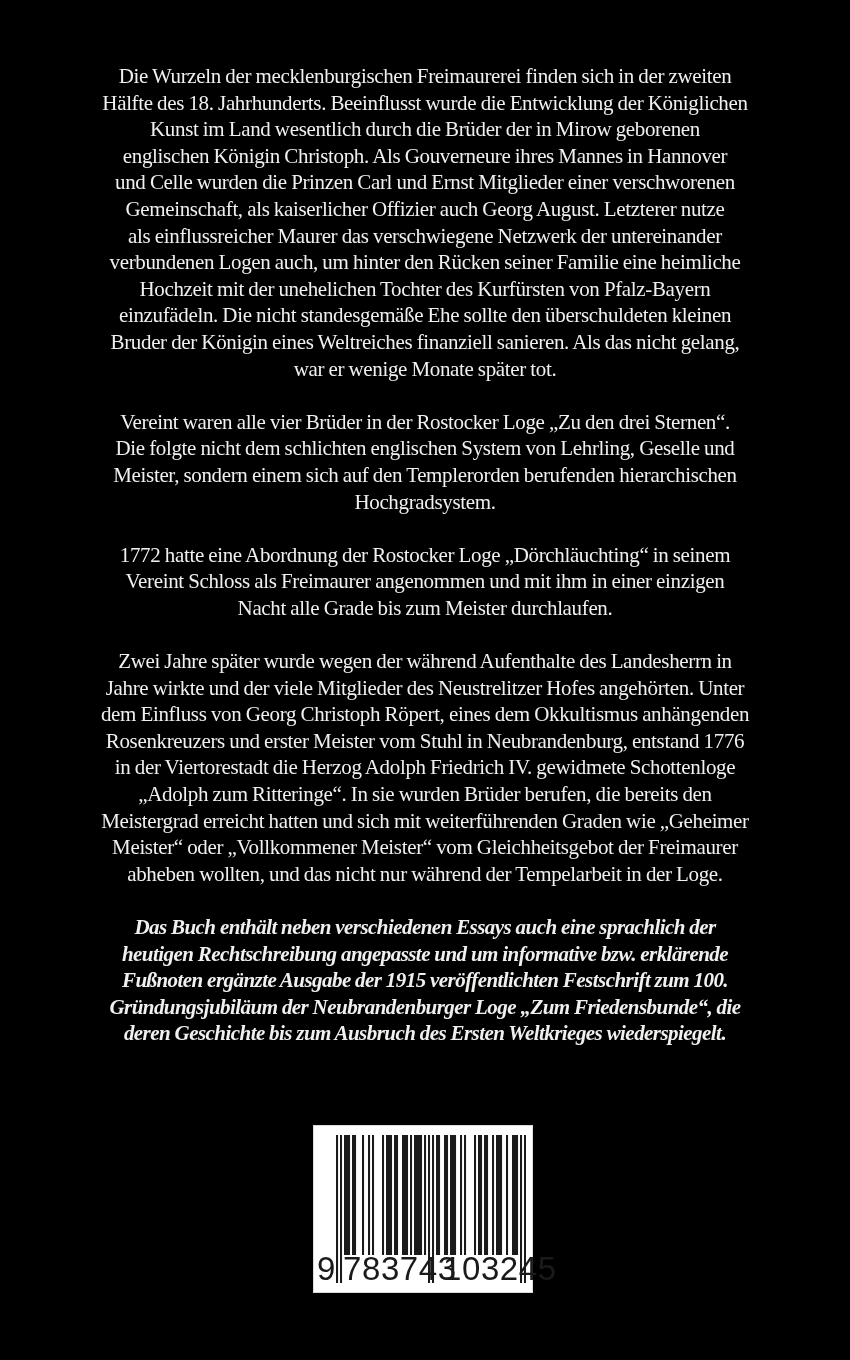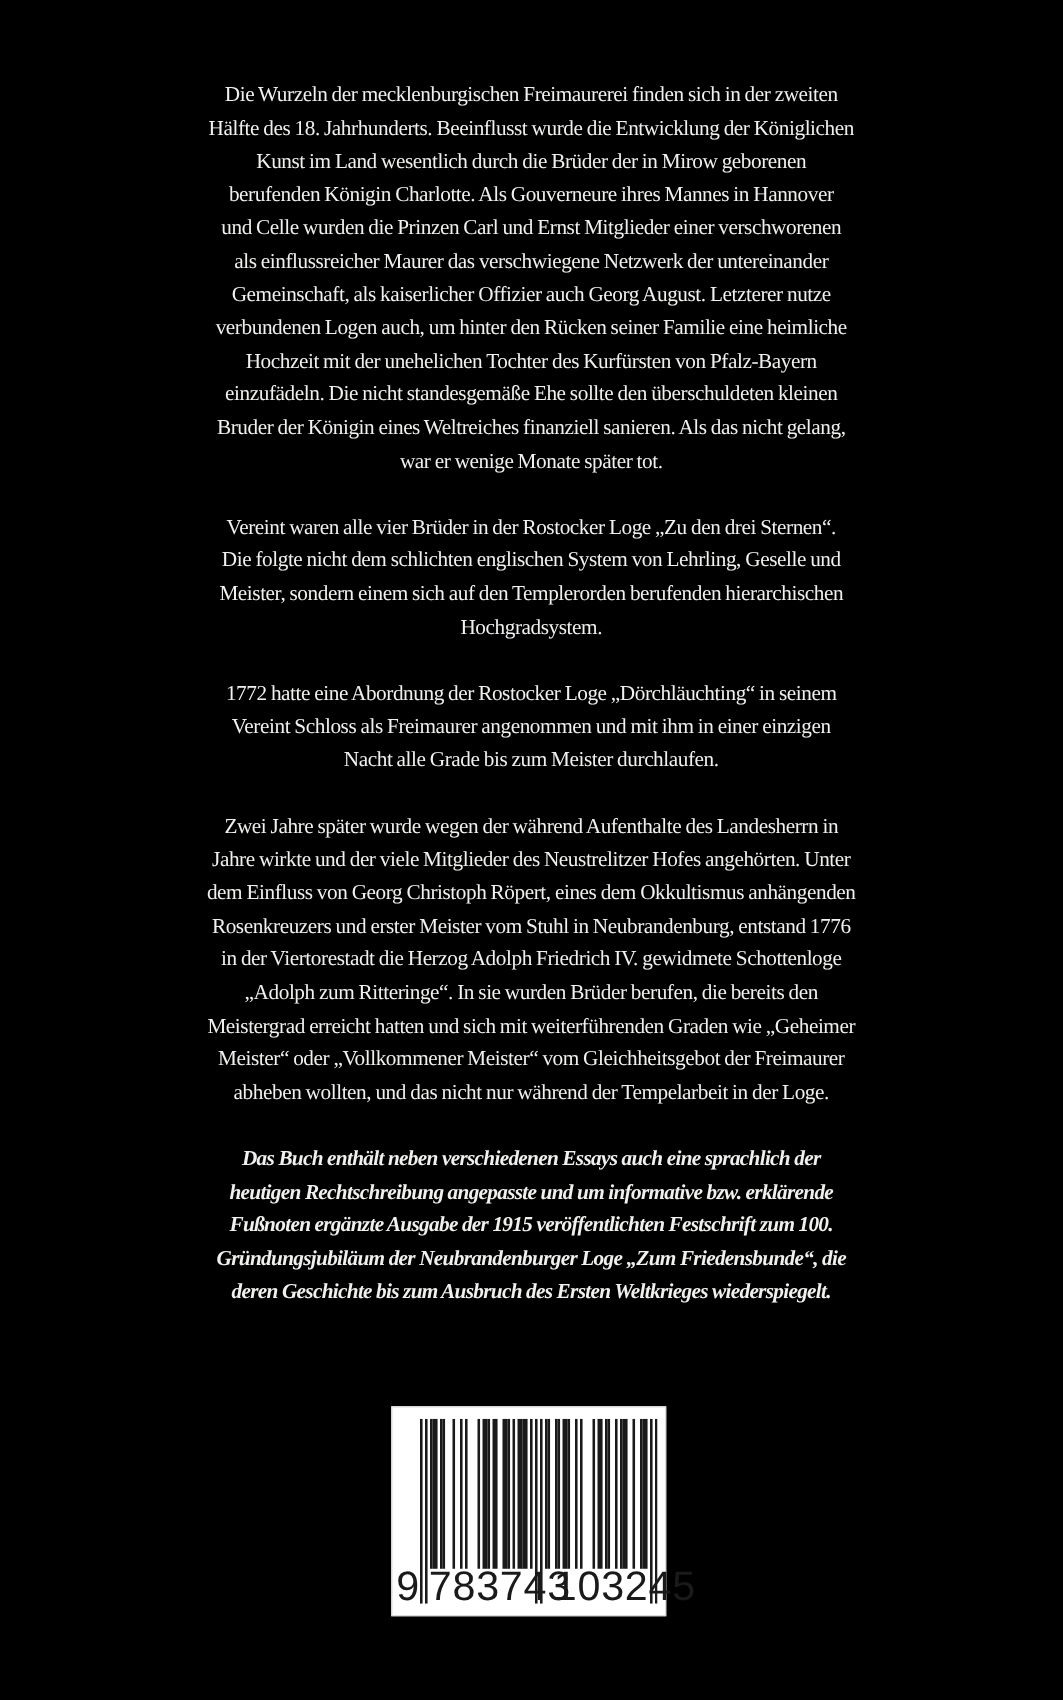--- a/index.html
+++ b/index.html
@@ -14,21 +14,21 @@
       overflow: hidden;
       font-family: "Liberation Serif", "DejaVu Serif", serif;
       color: #f0f0ee;
     }
     .text-block {
       position: absolute;
       left: 50px;
       top: 63px;
       width: 750px;
       text-align: center;
-      font-size: 17px;
+      font-size: 21px;
       line-height: 26.6px;
       letter-spacing: -0.35px;
       word-spacing: -0.5px;
     }
     .para {
       margin: 0 0 26.6px 0;
     }
     .line {
       display: block;
       white-space: nowrap;
@@ -86,24 +86,24 @@
     }
   </style>
 </head>
 <body>
 
 <div class="text-block">
   <p class="para">
     <span class="line">Die Wurzeln der mecklenburgischen Freimaurerei finden sich in der zweiten</span>
     <span class="line">Hälfte des 18. Jahrhunderts. Beeinflusst wurde die Entwicklung der Königlichen</span>
     <span class="line">Kunst im Land wesentlich durch die Brüder der in Mirow geborenen</span>
-    <span class="line">berufenden Königin Charlotte. Als Gouverneure ihres Mannes in Hannover</span>
+    <span class="line">englischen Königin Christoph. Als Gouverneure ihres Mannes in Hannover</span>
     <span class="line">und Celle wurden die Prinzen Carl und Ernst Mitglieder einer verschworenen</span>
+    <span class="line">Gemeinschaft, als kaiserlicher Offizier auch Georg August. Letzterer nutze</span>
     <span class="line">als einflussreicher Maurer das verschwiegene Netzwerk der untereinander</span>
-    <span class="line">Gemeinschaft, als kaiserlicher Offizier auch Georg August. Letzterer nutze</span>
     <span class="line">verbundenen Logen auch, um hinter den Rücken seiner Familie eine heimliche</span>
     <span class="line">Hochzeit mit der unehelichen Tochter des Kurfürsten von Pfalz-Bayern</span>
     <span class="line">einzufädeln. Die nicht standesgemäße Ehe sollte den überschuldeten kleinen</span>
     <span class="line">Bruder der Königin eines Weltreiches finanziell sanieren. Als das nicht gelang,</span>
     <span class="line">war er wenige Monate später tot.</span>
   </p>
   <p class="para">
     <span class="line">Vereint waren alle vier Brüder in der Rostocker Loge „Zu den drei Sternen“.</span>
     <span class="line">Die folgte nicht dem schlichten englischen System von Lehrling, Geselle und</span>
     <span class="line">Meister, sondern einem sich auf den Templerorden berufenden hierarchischen</span>

